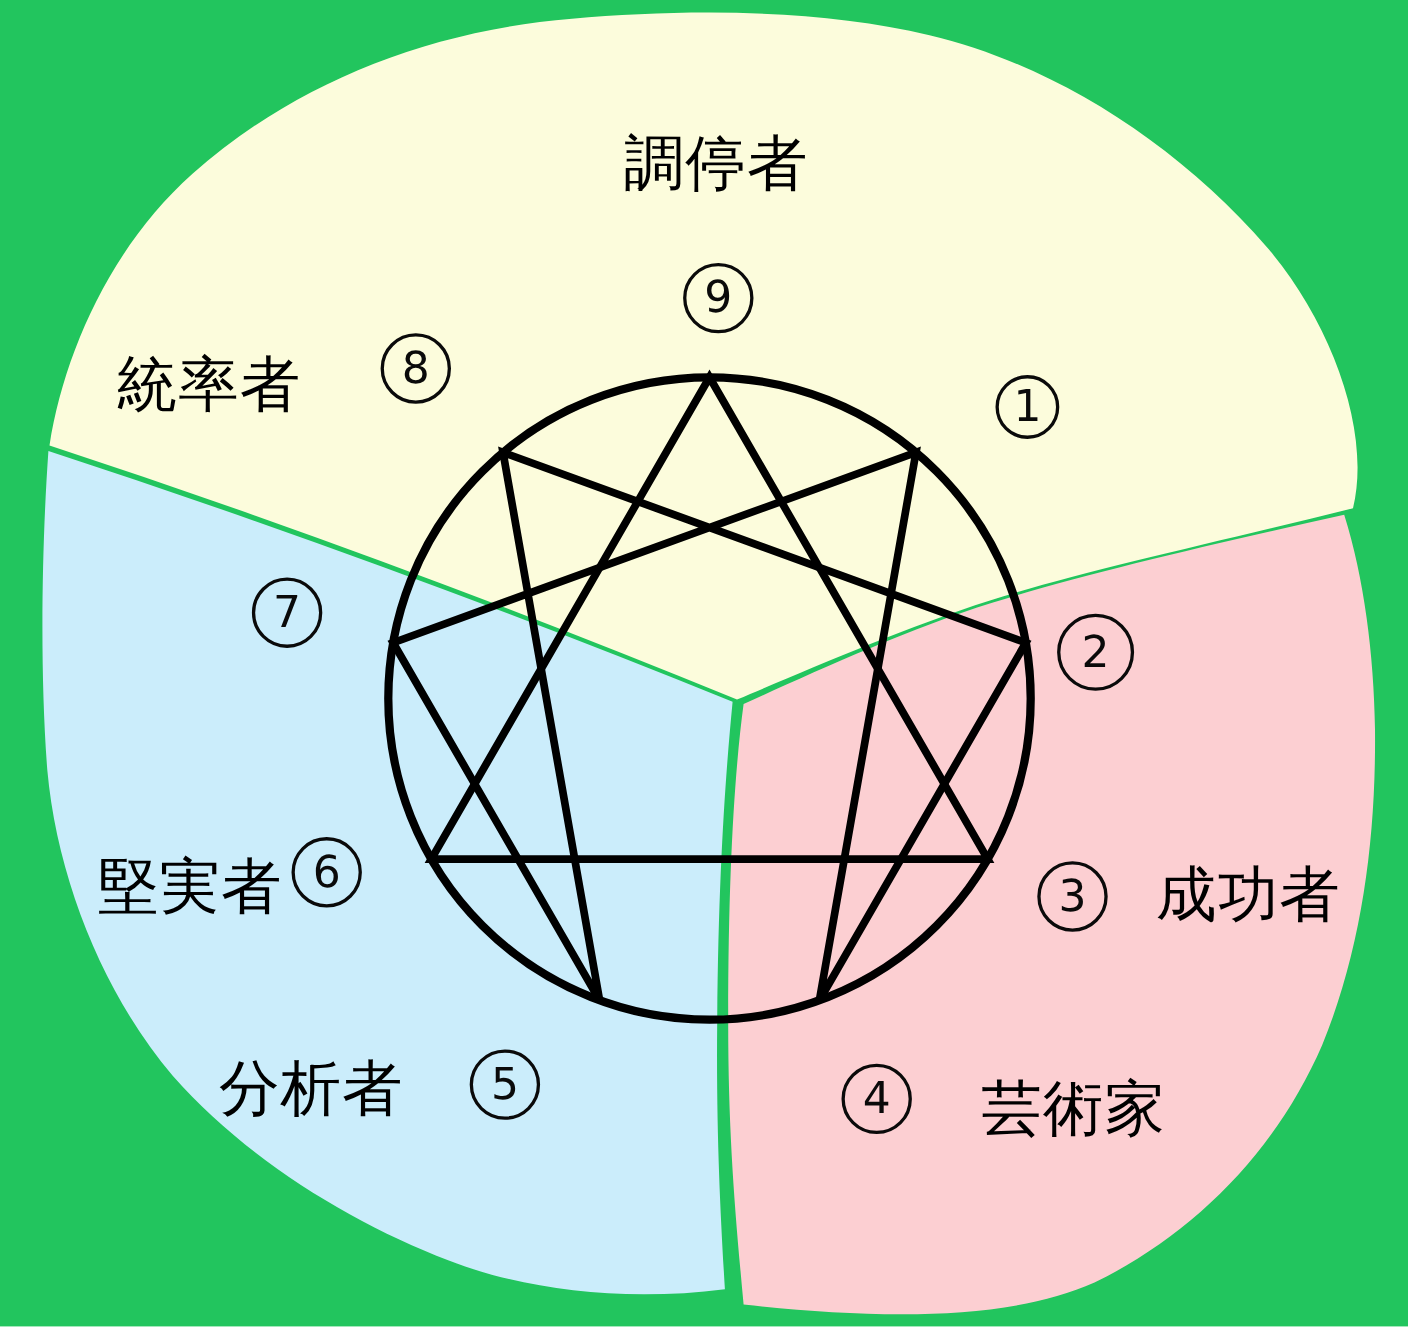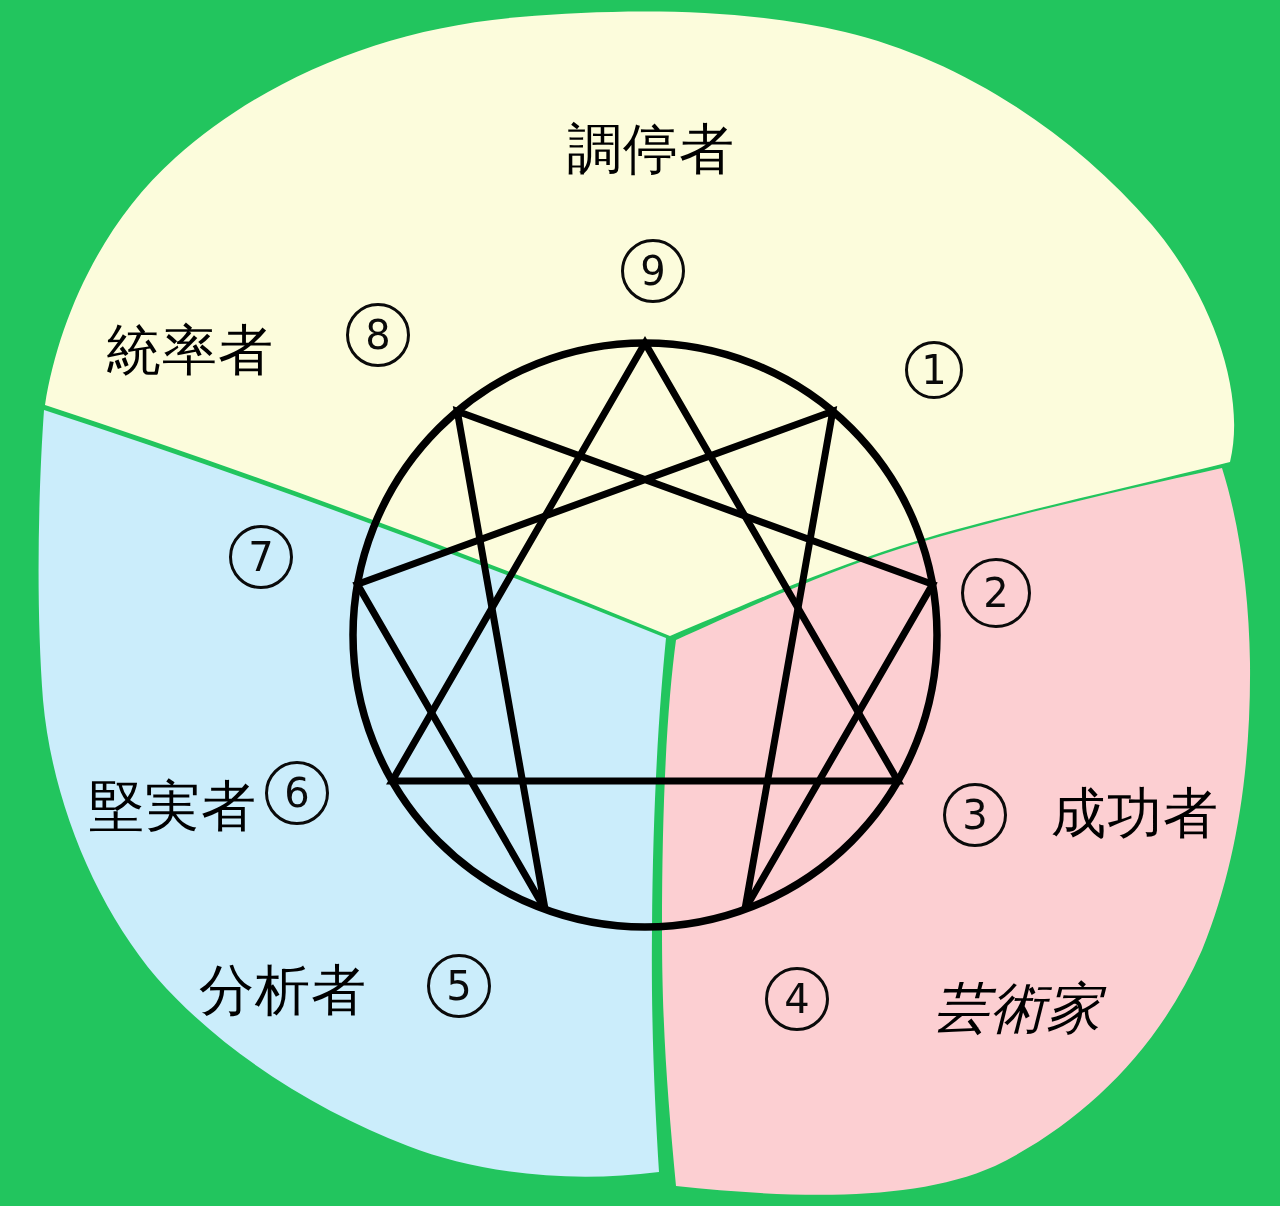--- a/index.html
+++ b/index.html
@@ -123,15 +123,15 @@
   <div class="type-label" style="left:1135px; top:813px;">成功者</div>
 
   <div class="type-label" style="left:283px; top:990px;">分析者</div>
   <div class="type-badge" style="left:459px; top:986px;">
     <span>5</span>
   </div>
 
   <div class="type-badge" style="left:797px; top:999px;">
     <span>4</span>
   </div>
-  <div class="type-label" style="left:1018px; top:1008px;font-style:italic;">芸術家</div>
+  <div class="type-label" style="left:976px; top:1008px;">芸術家</div>
 
 </div>
 
 </body></html>

